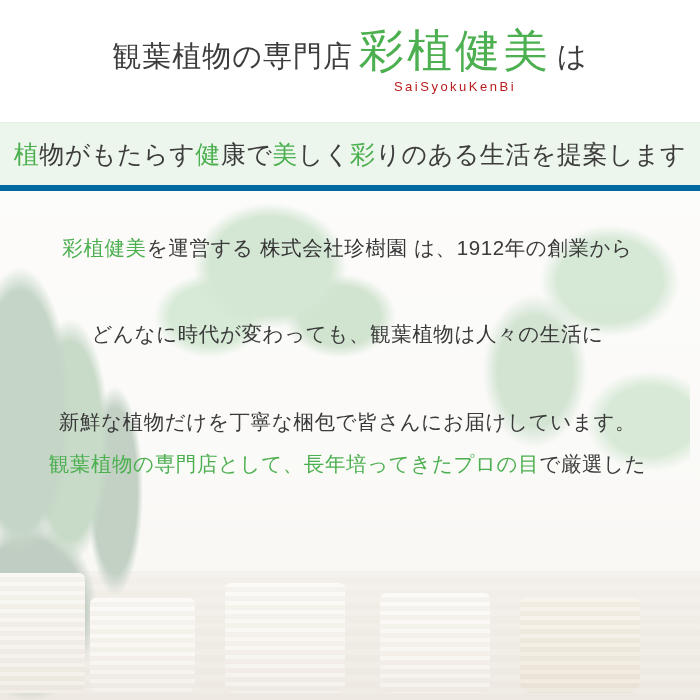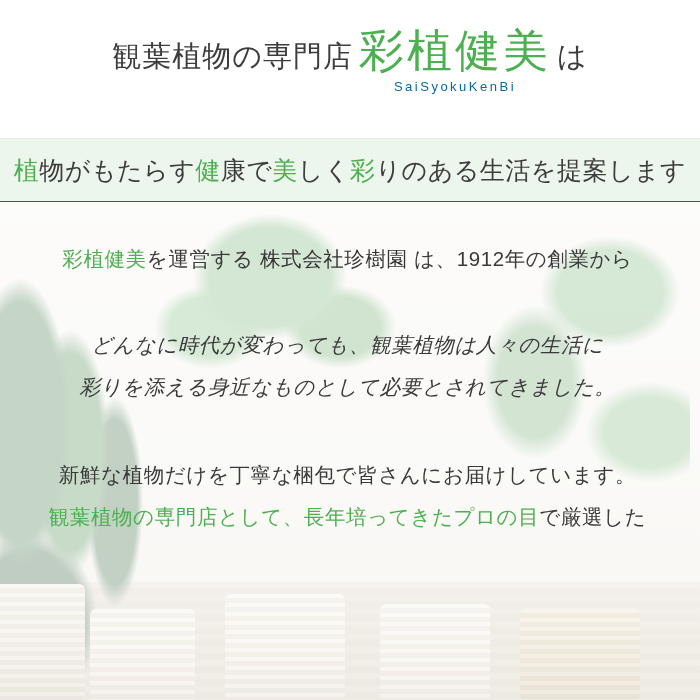--- a/index.html
+++ b/index.html
@@ -51,41 +51,40 @@
   }
   .brand-kanji {
     font-size: 45px;
     color: #4caf50;
     letter-spacing: 3px;
     line-height: 1.02;
     font-weight: 500;
   }
   .brand-romaji {
     font-size: 13px;
-    color: #0369a1;
+    color: #b91c1c;
     letter-spacing: 2.5px;
     margin-top: 5px;
     display: flex;
   }
   .header-tail {
     font-size: 29px;
     color: #3d3d3d;
     letter-spacing: 1px;
   }
 
   
   .band {
     height: 62px;
     background: #edf6ec;
     display: flex;
     align-items: center;
     justify-content: center;
     border-top: 1px solid #e4efe3;
-    border-bottom: 1px solid #0369a1;
-    margin-top: 16px;
+    border-bottom: 6px solid #0369a1;
   }
   .band-text {
     font-size: 25px;
     color: #3d3d3d;
     letter-spacing: 0.5px;
     white-space: nowrap;
   }
   .band-text .g {
     color: #4caf50;
   }
@@ -202,21 +201,21 @@
   }
   .para {
     text-align: center;
     font-size: 20.5px;
     line-height: 42px;
     color: #3a3a3a;
     letter-spacing: 0.6px;
     white-space: nowrap;
   }
   .para.p-gap-a { margin-bottom: 24px; }
-  .para.p-gap-b { margin-bottom: 26px; font-style: italic; }
+  .para.p-gap-b { margin-bottom: 26px; }
   .para .g { color: #4caf50; }
   .para .dark { color: #333333; }
 
   .row { display: block; }
 </style>
 </head>
 <body>
 
 <div class="page">
 
@@ -260,21 +259,20 @@
     <div class="wash"></div>
 
     <div class="text-wrap">
 
       <div class="para p-gap-a">
         <span class="row"><span class="g">彩植健美</span><span>を運営する </span><span class="dark">株式会社珍樹園</span><span> は、1912年の創業から</span></span>
       </div>
 
       <div class="para p-gap-b">
         <span class="row"><span>どんなに時代が変わっても、観葉植物は人々の生活に</span></span>
-        <span class="row"><span>彩りを添える身近なものとして必要とされてきました。</span></span>
       </div>
 
       <div class="para">
         <span class="row"><span>新鮮な植物だけを丁寧な梱包で皆さんにお届けしています。</span></span>
         <span class="row"><span class="g">観葉植物の専門店として、長年培ってきたプロの目</span><span>で厳選した</span></span>
       </div>
 
     </div>
   </div>
 </div>

